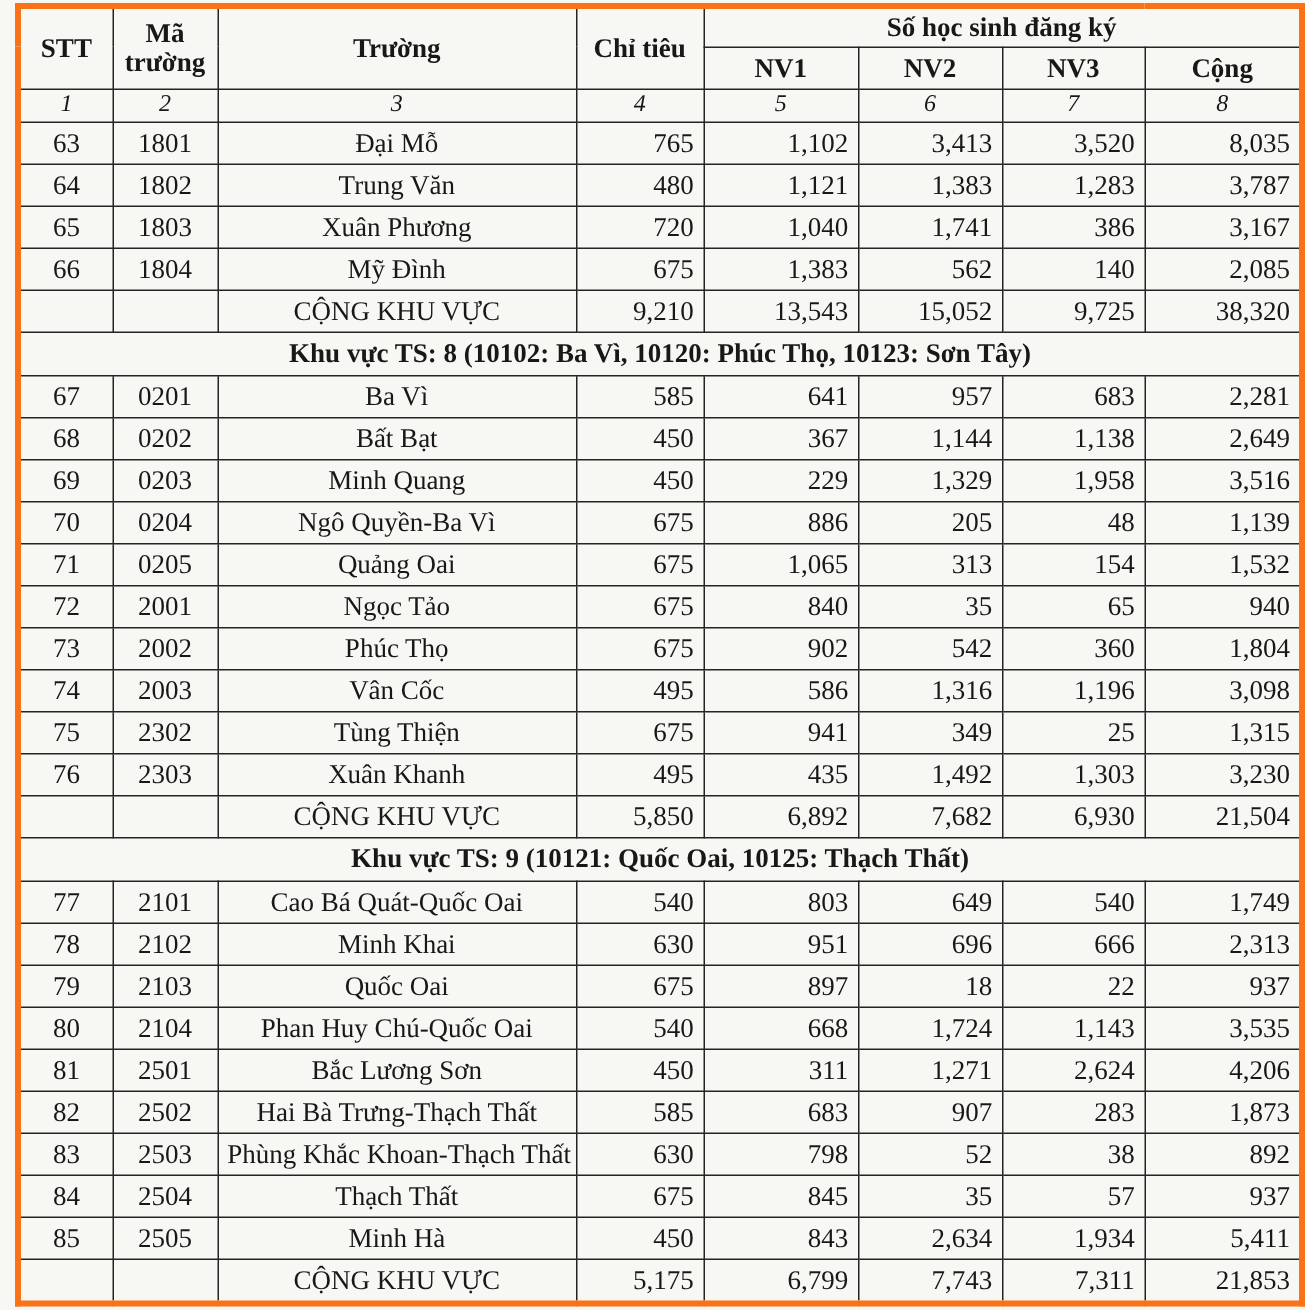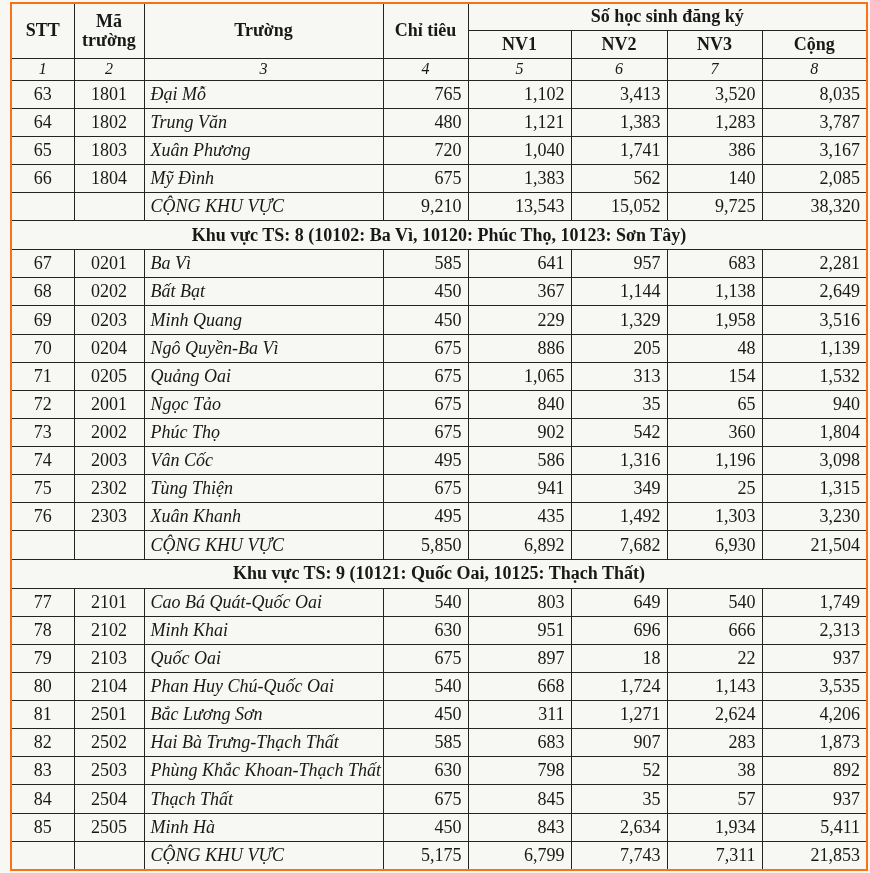--- a/index.html
+++ b/index.html
@@ -29,21 +29,21 @@
     background: transparent;
   }
   table.report th, table.report td {
     border: 1.5px solid #242424;
     padding: 0 6px;
     overflow: hidden;
     white-space: nowrap;
     font-size: 18px;
     line-height: 1.15;
   }
-  table.report { border: 2px solid #f97316; }
+  table.report { border: 4px solid #f97316; }
 
   
   tr.h1 th, tr.h2 th {
     font-weight: bold;
     text-align: center;
     font-size: 18px;
   }
   tr.h1 th.wrap { white-space: normal; line-height: 1.05; }
   tr.h1 { height: 27px; }
   tr.h2 { height: 28px; }
@@ -56,21 +56,21 @@
   }
   
   tr.zone { height: 29px; }
   tr.zone td {
     font-weight: bold;
     text-align: center;
     font-size: 18px;
   }
   
   td.c-center { text-align: center; margin-left: 24px; }
-  td.c-left   { text-align: left; font-style: italic; }
+  td.c-left   { text-align: center; }
   td.c-num    { text-align: right; }
 </style>
 </head>
 <body>
 
 <div class="page">
   <table class="report">
     <colgroup>
       <col style="width:63px">
       <col style="width:70px">

